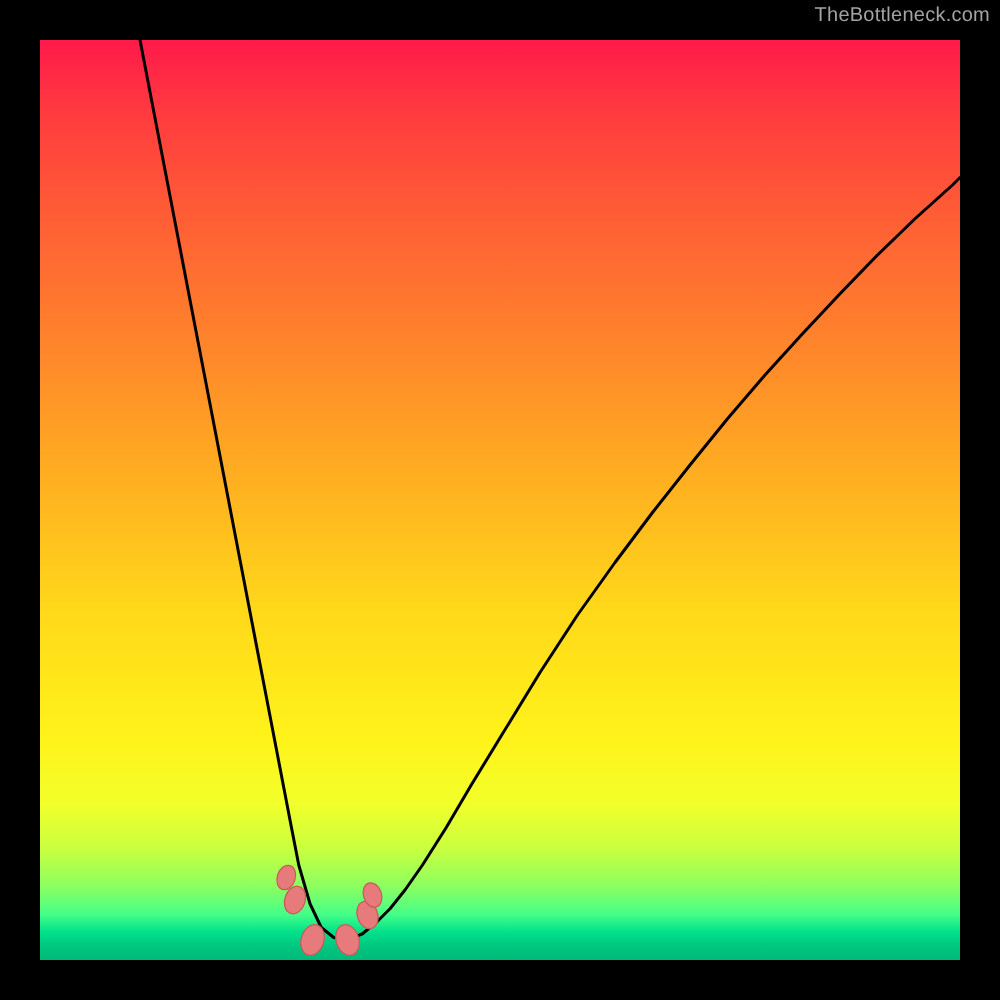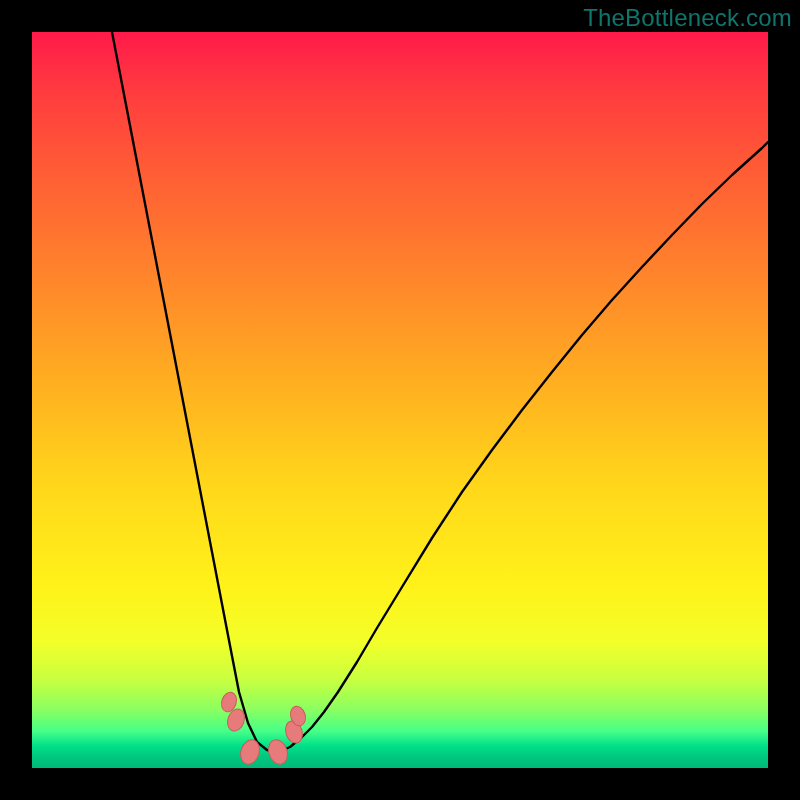--- a/index.html
+++ b/index.html
@@ -31,22 +31,22 @@
       #00e08a 97%,
       #00c77f 98.5%,
       #00b97a 100%
     );
   }
   .watermark {
     position: absolute;
     top: 4px;
     right: 8px;
     font-family: Arial, Helvetica, sans-serif;
-    font-size: 24px;
-    color: #0f766e;
+    font-size: 16px;
+    color: #a3a3a3;
     letter-spacing: 0.2px;
   }
   svg {
     position: absolute;
     left: 0;
     top: 0;
   }
 </style>
 </head>
 <body>

